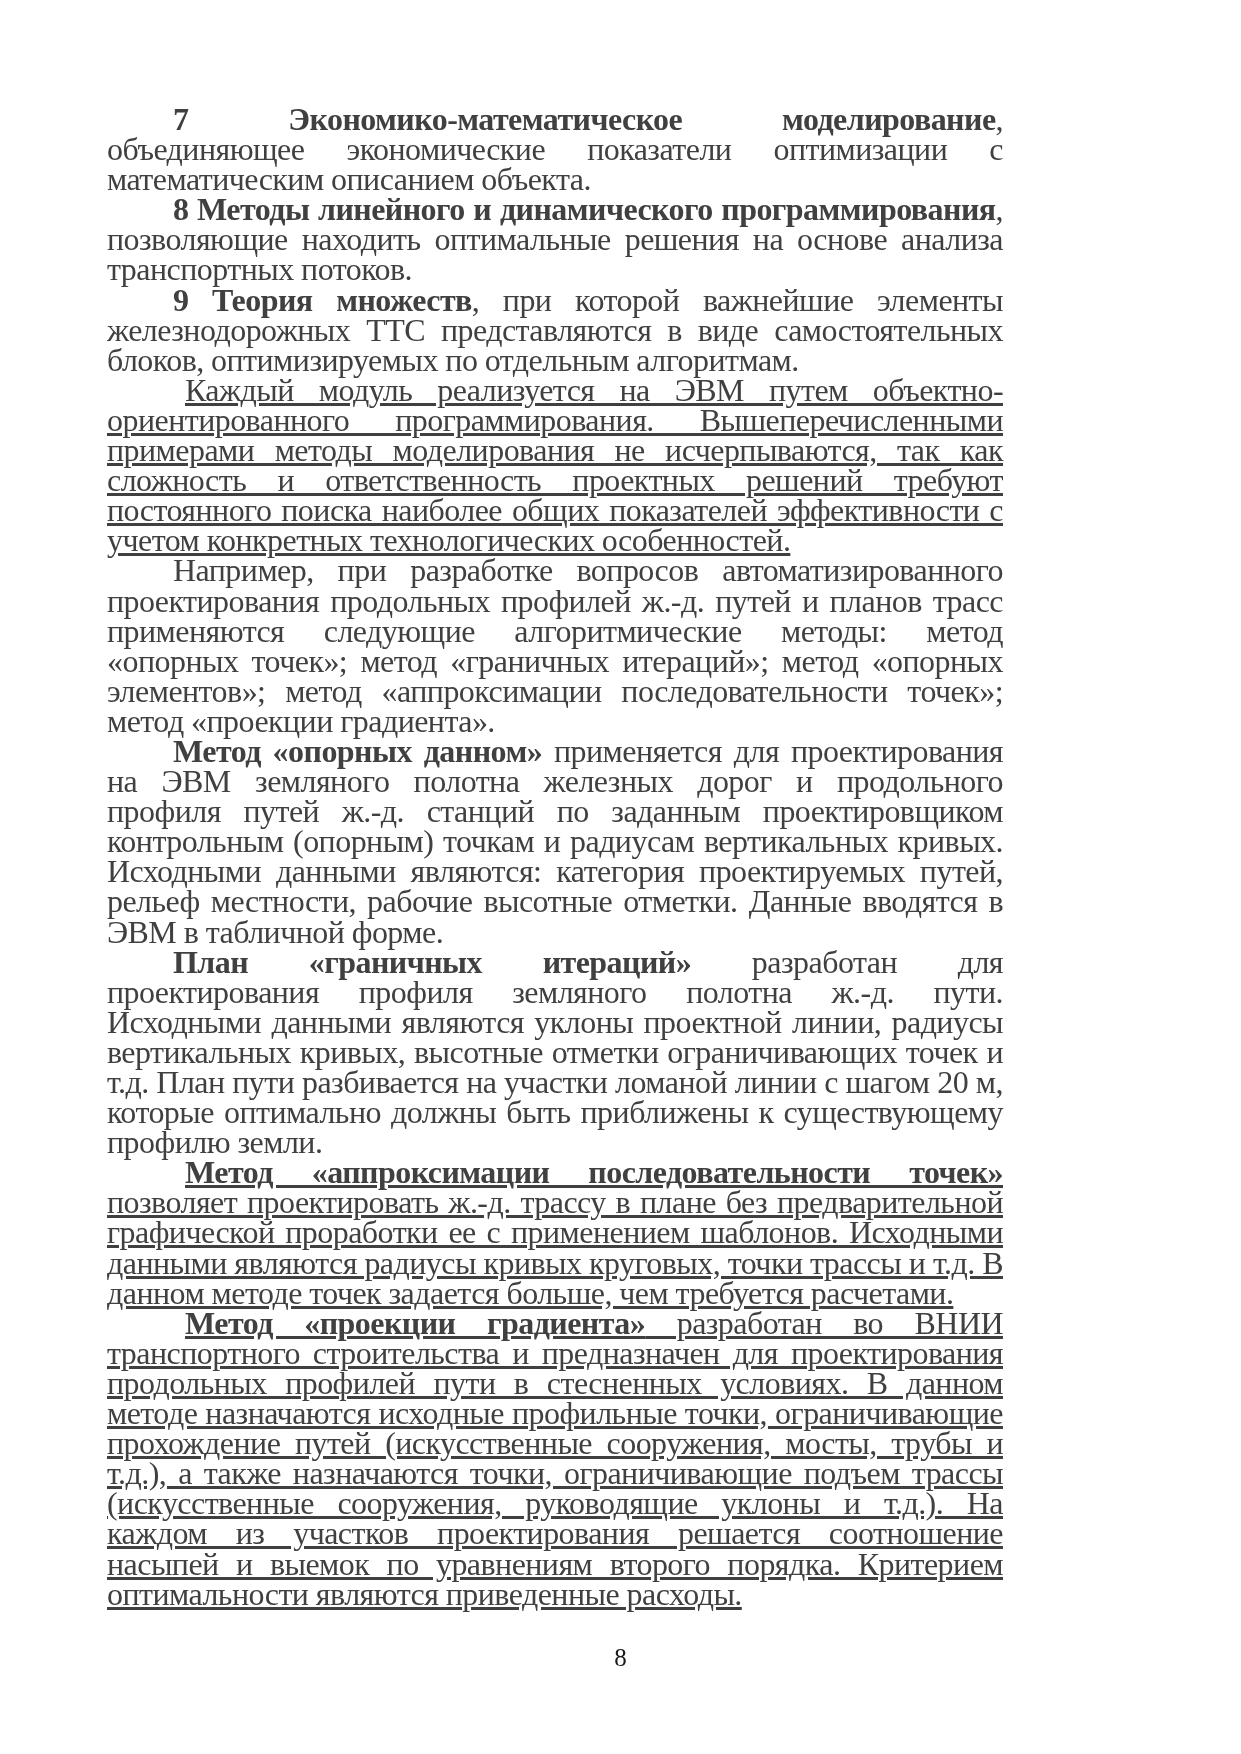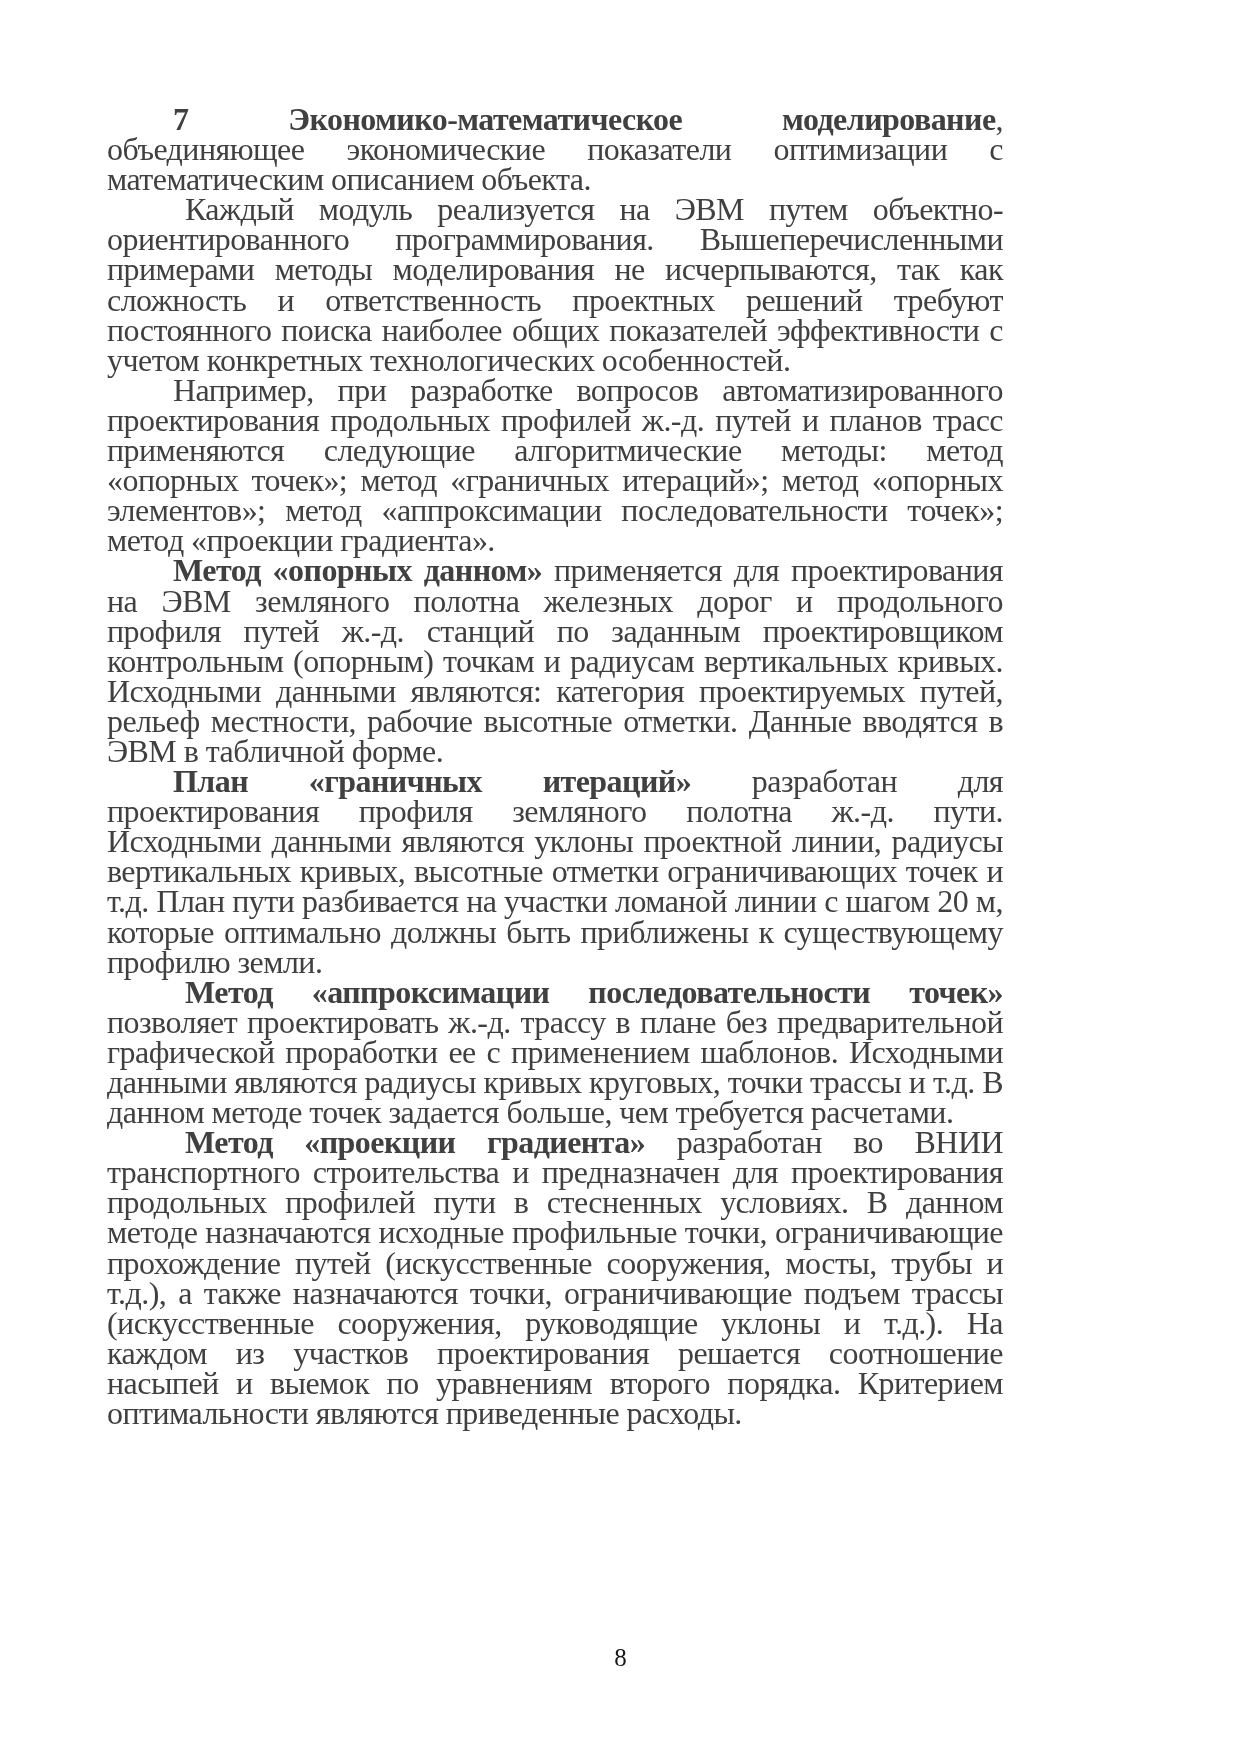--- a/index.html
+++ b/index.html
@@ -4,33 +4,35 @@
 <style>
   html, body { margin: 0; padding: 0; background: #ffffff; }
   body { width: 1241px; height: 1754px; position: relative; overflow: hidden; }
   .page {
     position: absolute; left: 107px; top: 104px; width: 896px;
     font-family: "Liberation Serif", "DejaVu Serif", serif;
     font-size: 32px; line-height: 30.1px; color: #404040;
     text-align: justify; letter-spacing: -0.55px; word-spacing: 0px;
   }
   .page p { margin: 0; padding: 0; text-indent: 66px; hyphens: manual; }
-  .page p.ind2 { text-indent: 78px; }
+  .page p.ind2 { text-indent: 78px; text-decoration: underline; }
   .page b { font-weight: bold; }
   .pagenum {
     position: absolute; left: 0; width: 1241px; top: 1644px;
     text-align: center; font-family: "Liberation Serif", "DejaVu Serif", serif;
     font-size: 25px; color: #1a1a1a;
   }
 </style>
 </head>
 <body>
 
 <div class="page">
   <p><b>7 Экономико-математическое моделирование</b><span>, объединяющее эконо­мические показатели оптимизации с математическим описанием объекта.</span></p>
+  <p><b>8 Методы линейного и динамического программирования</b><span>, позволяющие находить оптимальные решения на основе анализа транспортных потоков.</span></p>
+  <p><b>9 Теория множеств</b><span>, при которой важнейшие элементы железнодорож­ных ТТС представляются в виде самостоятельных блоков, оптимизируемых по отдельным алгоритмам.</span></p>
   <p class="ind2"><span>Каждый модуль реализуется на ЭВМ путем объектно-ориентированного программирования. Вышеперечисленными примерами методы моделирования не исчерпываются, так как сложность и ответственность проектных решений требуют постоянного поиска наиболее общих показателей эффективности с учетом конкретных технологических особенностей.</span></p>
   <p><span>Например, при разработке вопросов автоматизированного проектирова­ния продольных профилей ж.-д. путей и планов трасс применяются следующие алгоритмические методы: метод «опорных точек»; метод «граничных итера­ций»; метод «опорных элементов»; метод «аппроксимации последовательности точек»; метод «проекции градиента».</span></p>
   <p><b>Метод «опорных данном»</b><span> применяется для проектирования на ЭВМ зем­ляного полотна железных дорог и продольного профиля путей ж.-д. станций по заданным проектировщиком контрольным (опорным) точкам и радиусам вер­тикальных кривых. Исходными данными являются: категория проектируемых путей, рельеф местности, рабочие высотные отметки. Данные вводятся в ЭВМ в табличной форме.</span></p>
   <p><b>План «граничных итераций»</b><span> разработан для проектирования профиля зем­ляного полотна ж.-д. пути. Исходными данными являются уклоны проектной линии, радиусы вертикальных кривых, высотные отметки ограничивающих точек и т.д. План пути разбивается на участки ломаной линии с шагом 20 м, которые оптимально должны быть приближены к существующему профилю земли.</span></p>
   <p class="ind2"><b>Метод «аппроксимации последовательности точек»</b><span> позволяет проек­тировать ж.-д. трассу в плане без предварительной графической проработки ее с применением шаблонов. Исходными данными являются радиусы кривых кру­говых, точки трассы и т.д. В данном методе точек задается больше, чем требу­ется расчетами.</span></p>
   <p class="ind2"><b>Метод «проекции градиента»</b><span> разработан во ВНИИ транспортного строительства и предназначен для проектирования продольных профилей пути в стесненных условиях. В данном методе назначаются исходные профильные точки, ограничивающие прохождение путей (искусственные сооружения, мо­сты, трубы и т.д.), а также назначаются точки, ограничивающие подъем трассы (искусственные сооружения, руководящие уклоны и т.д.). На каждом из участ­ков проектирования решается соотношение насыпей и выемок по уравнениям второго порядка. Критерием оптимальности являются приведенные расходы.</span></p>
 </div>
 
 <div class="pagenum">8</div>
 

